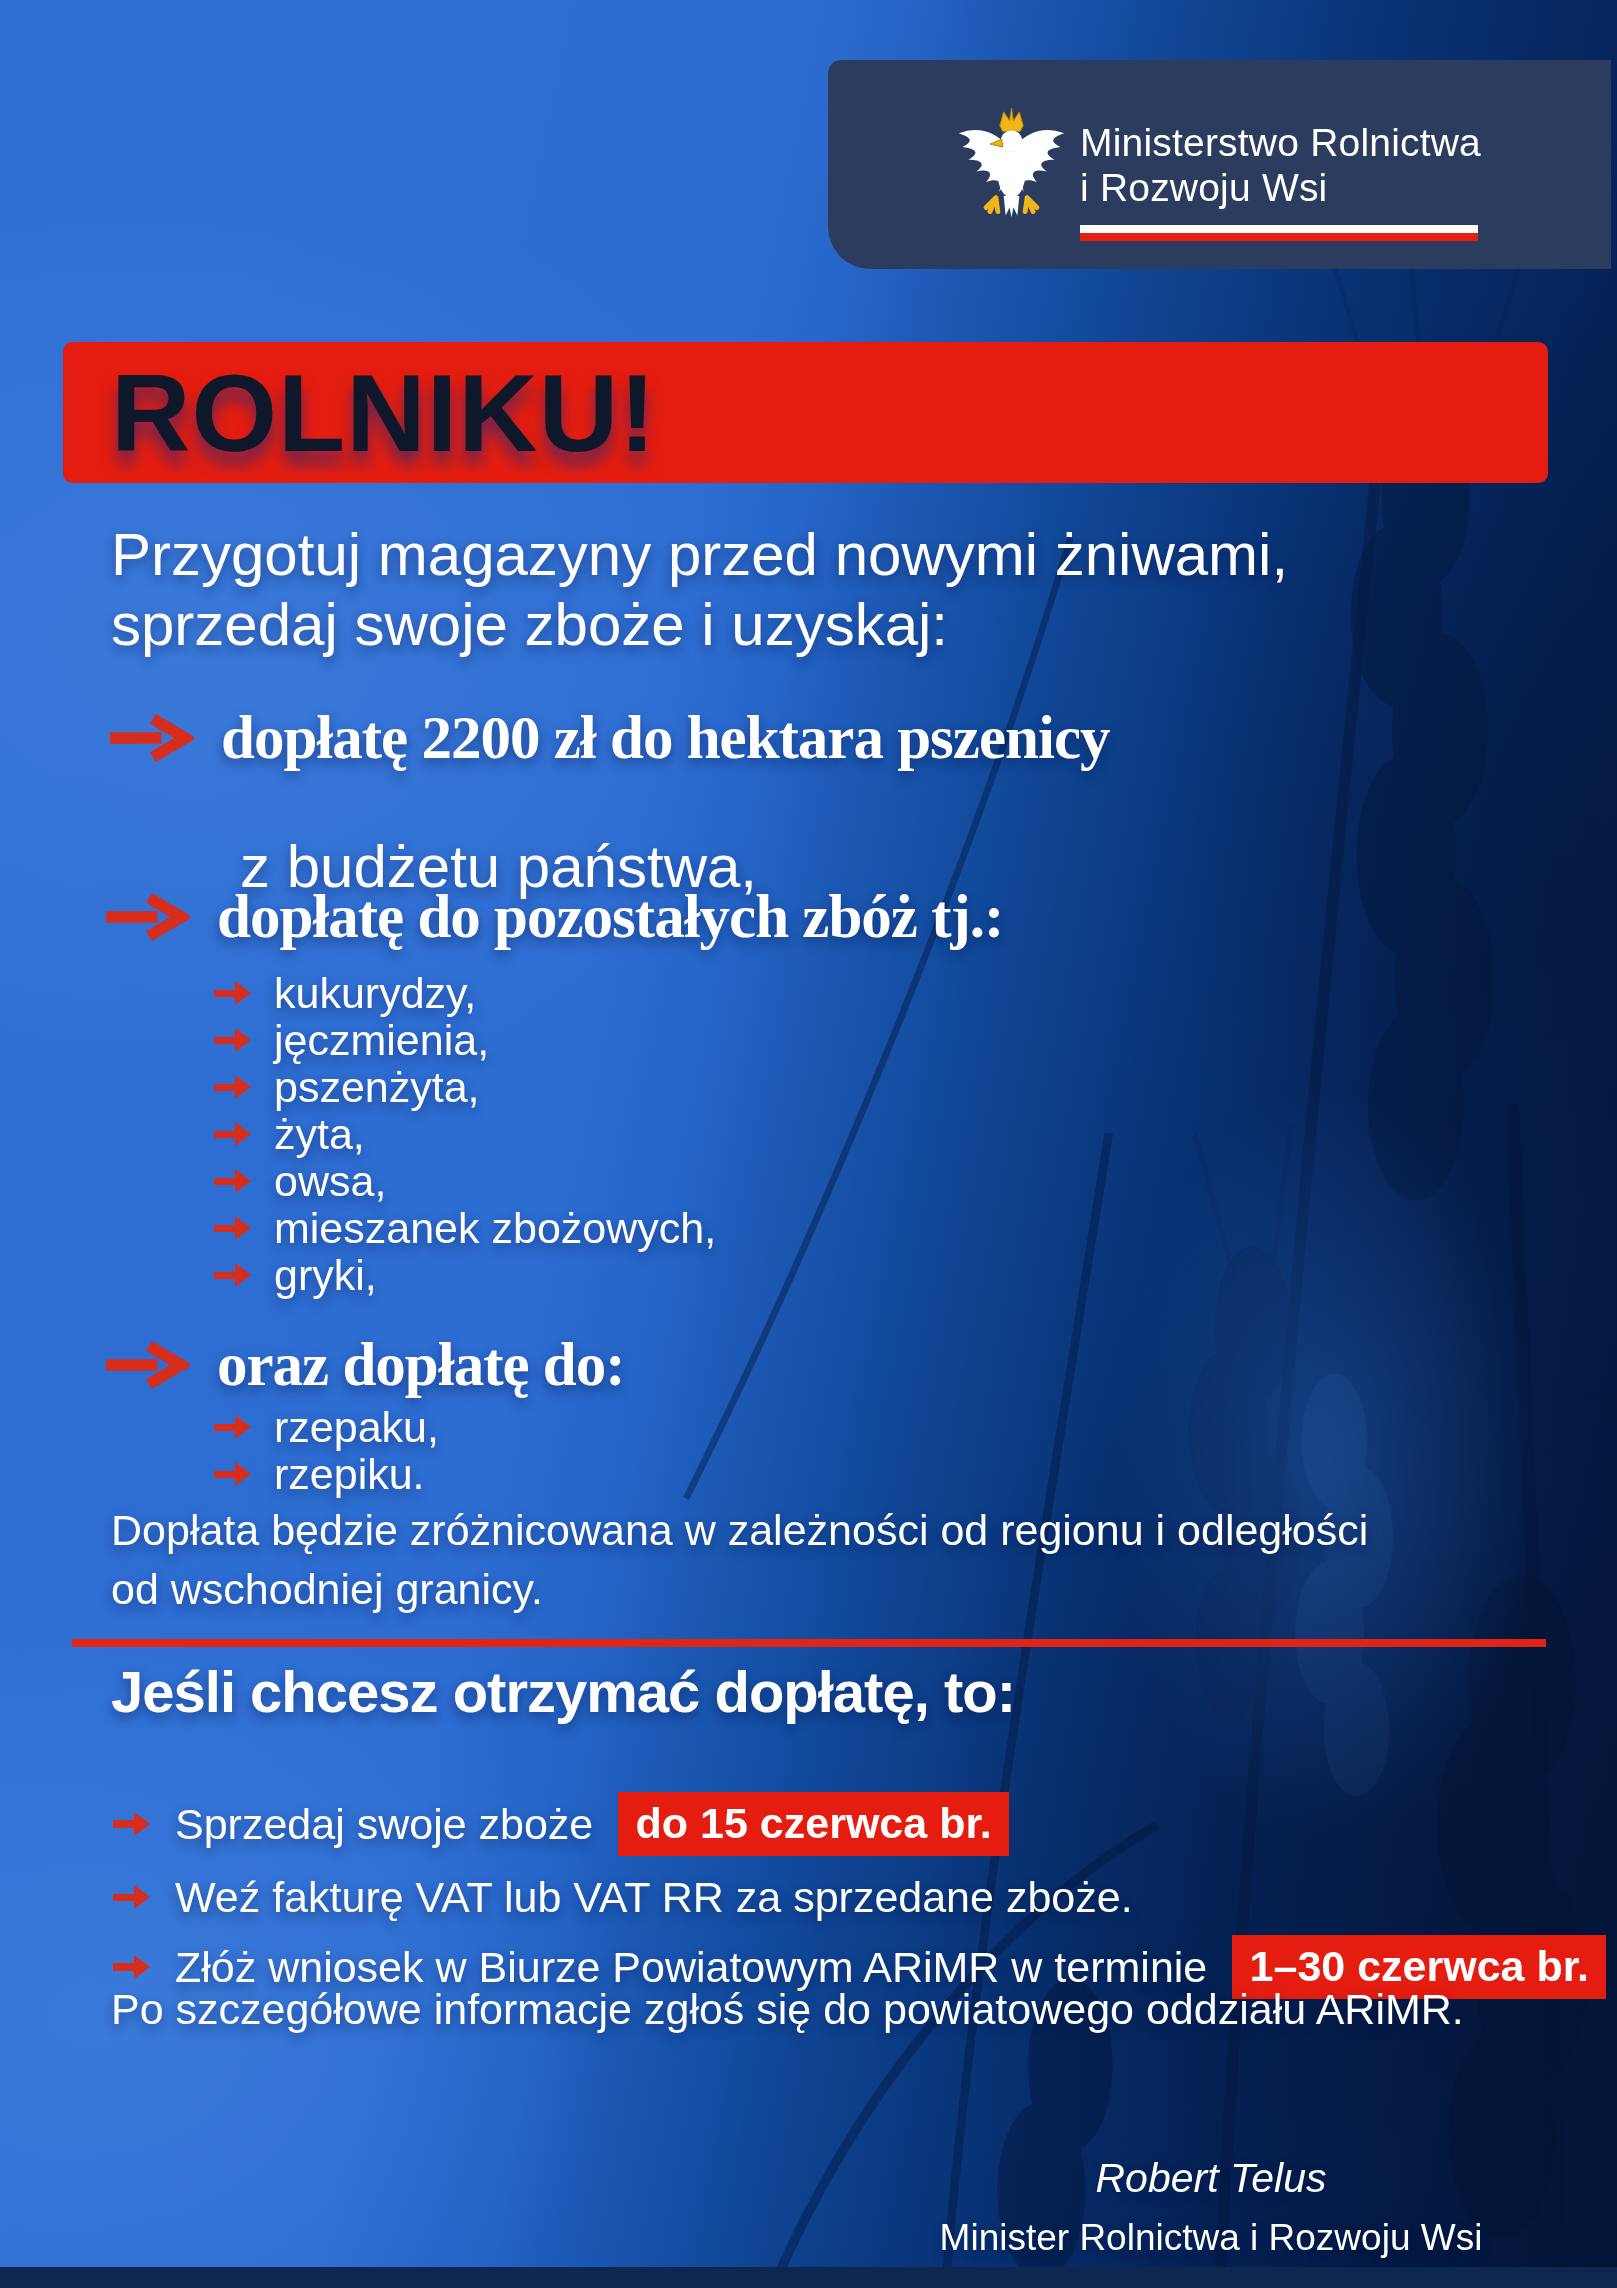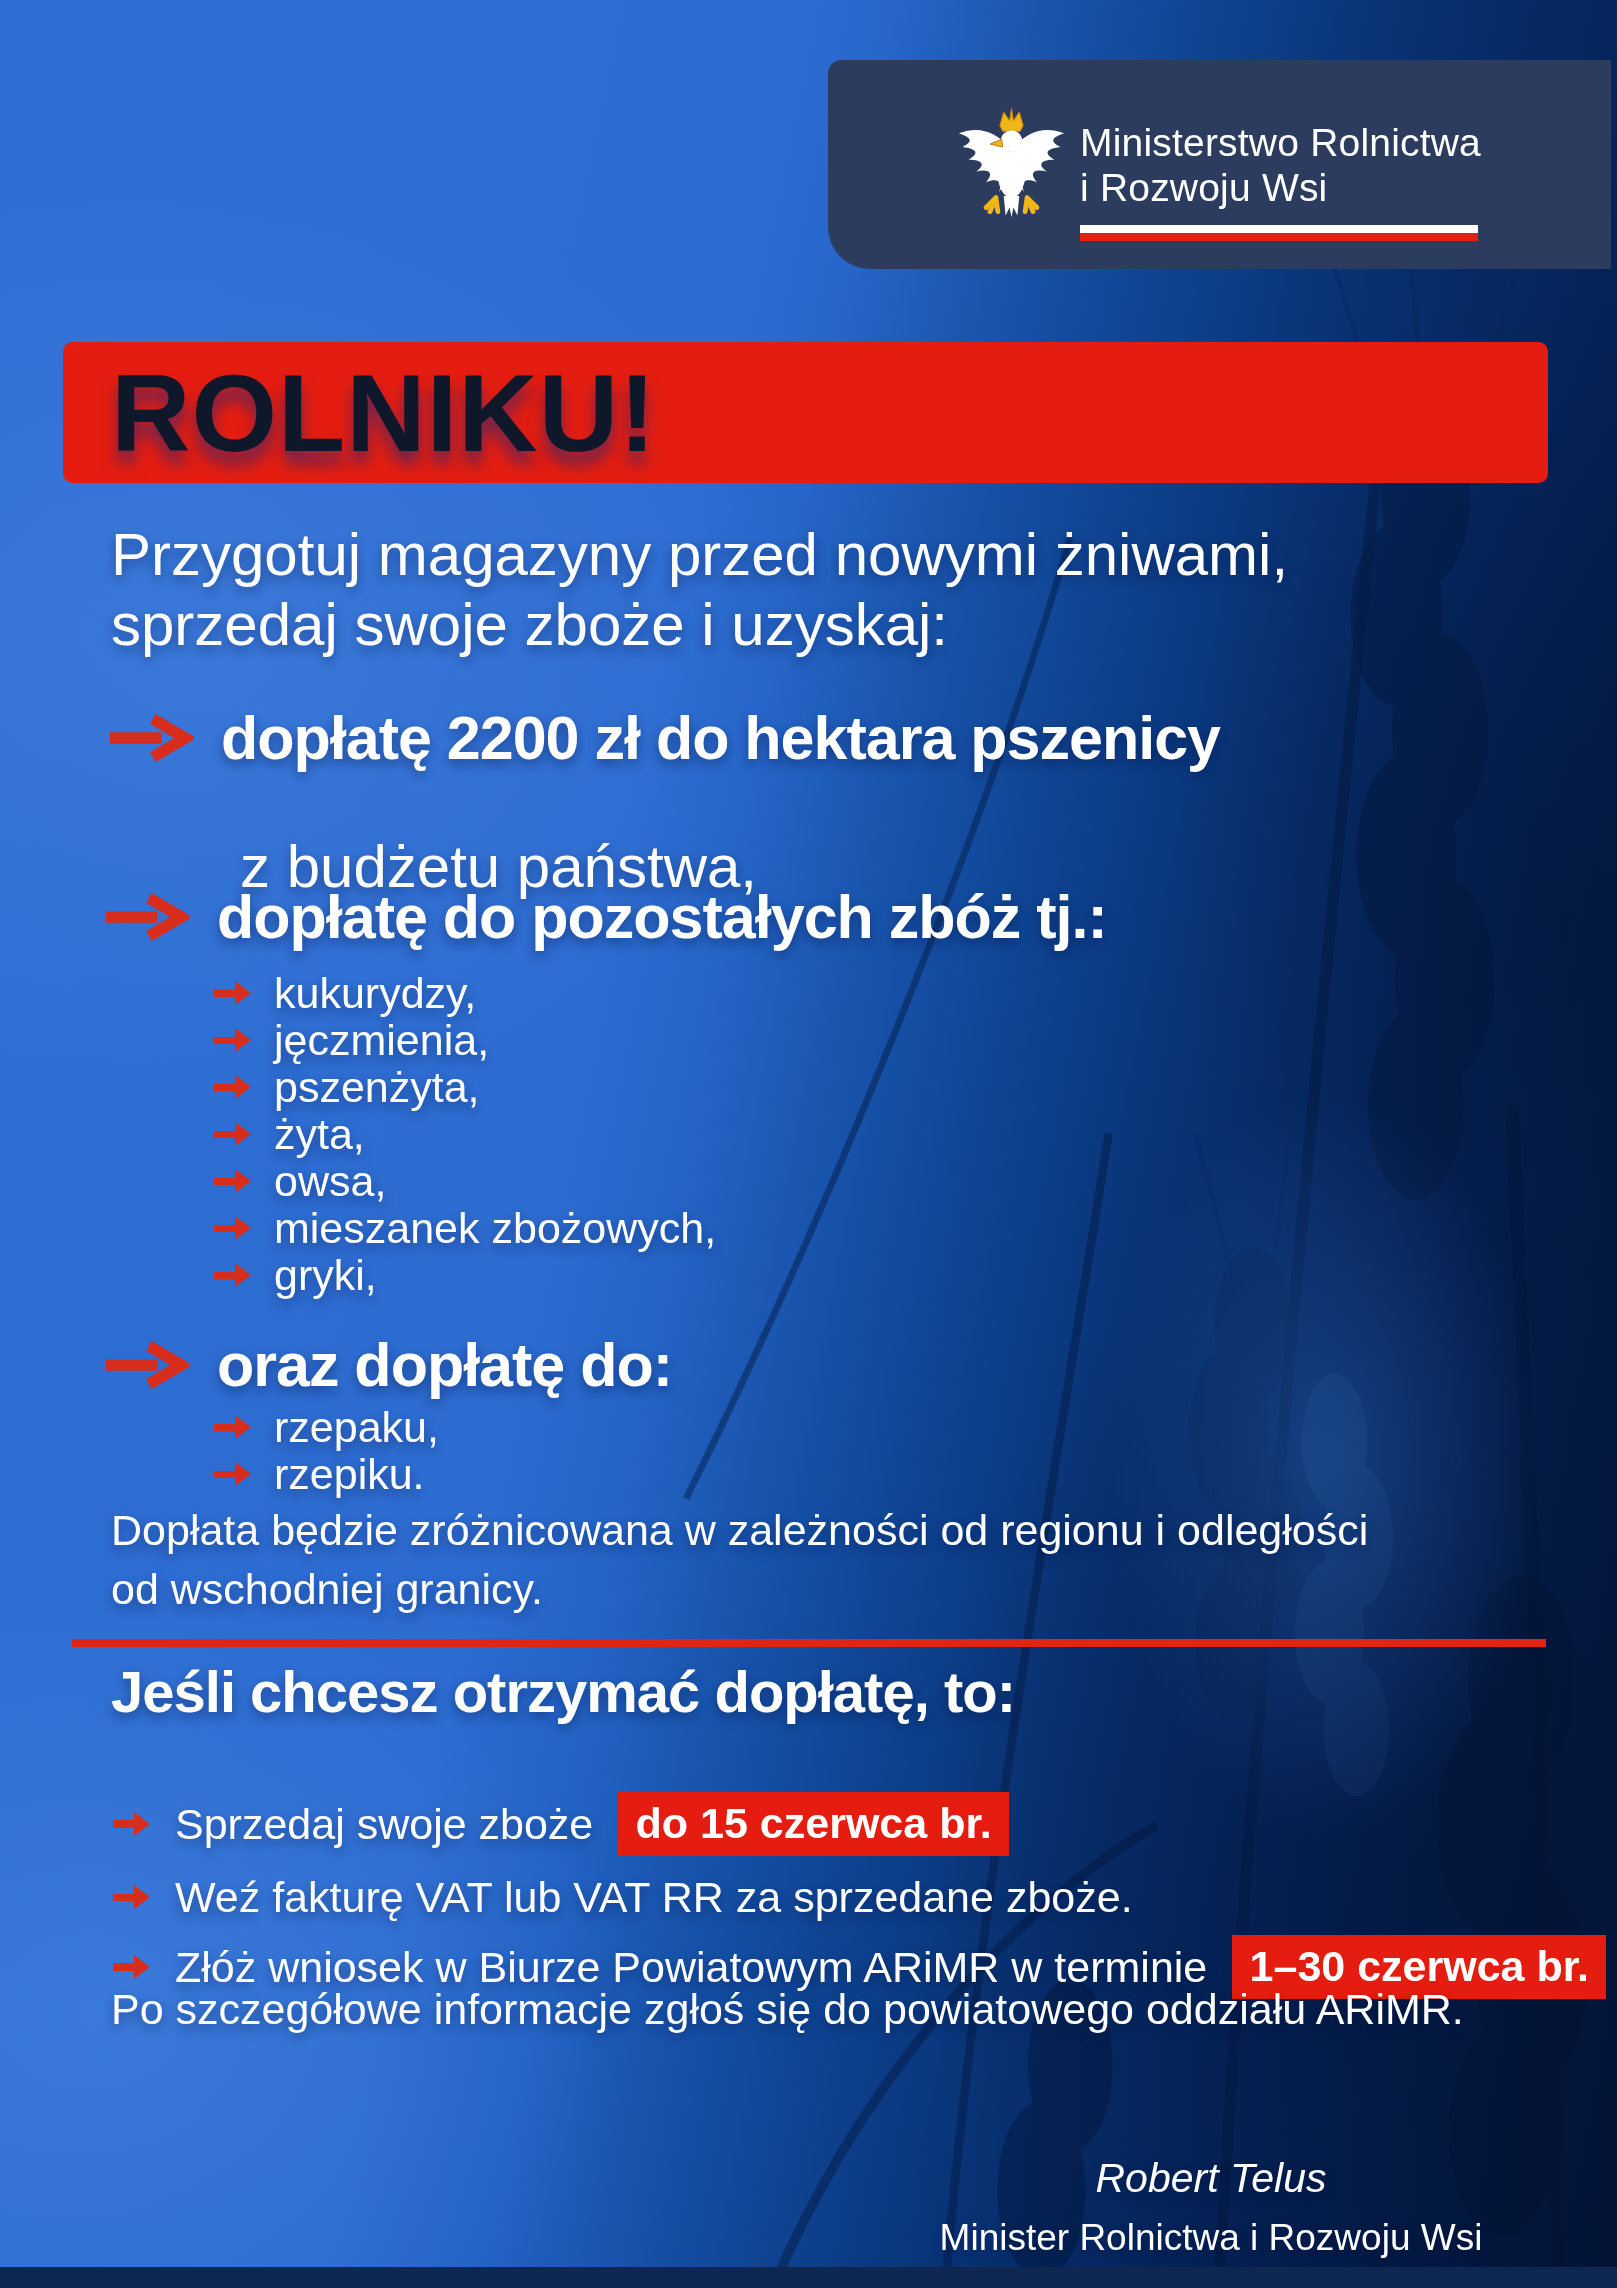--- a/index.html
+++ b/index.html
@@ -40,21 +40,21 @@
     background:#e51d10;border-radius:9.6px;display:flex;align-items:center;
   }
   .banner-title{
     padding-left:48px;color:#0f172a;font-size:110px;font-weight:700;letter-spacing:1px;
     text-shadow:0 13.4px 15.4px rgba(46,40,110,.65);
   }
   
   .white{color:#ffffff;}
   .soft-shadow{text-shadow:0 4.8px 11.5px rgba(5,20,70,.45);}
   .intro{position:absolute;left:111px;top:520px;font-size:60px;line-height:70px;font-weight:300;}
-  .bullet-row{position:absolute;display:flex;align-items:center;gap:27px;}
+  .bullet-row{position:absolute;display:flex;align-items:center;gap:27px;font-family:Liberation Serif, serif;}
   .bullet-row .big-head{font-size:61px;font-weight:700;letter-spacing:-1px;}
   .sub-line{position:absolute;font-size:60px;font-weight:300;}
   .sub-list{position:absolute;display:flex;flex-direction:column;}
   .sub-row{display:flex;align-items:center;gap:23px;height:47px;font-size:43px;font-weight:400;}
   .note{position:absolute;left:111px;top:1501px;font-size:43px;line-height:59px;font-weight:400;}
   .divider{position:absolute;left:72px;top:1639px;width:1474px;height:7.7px;background:#e02415;}
   .howto-head{position:absolute;left:111px;top:1658px;font-size:58px;font-weight:700;letter-spacing:-1px;}
   .step-row{position:absolute;left:113px;display:flex;align-items:center;gap:25px;font-size:43px;margin-top:36px;}
   .hl{background:#e51d10;color:#ffffff;font-weight:700;padding:6.7px 17.3px 8.6px;white-space:nowrap;}
   .footer-note{position:absolute;left:111px;top:1985px;font-size:43px;}

